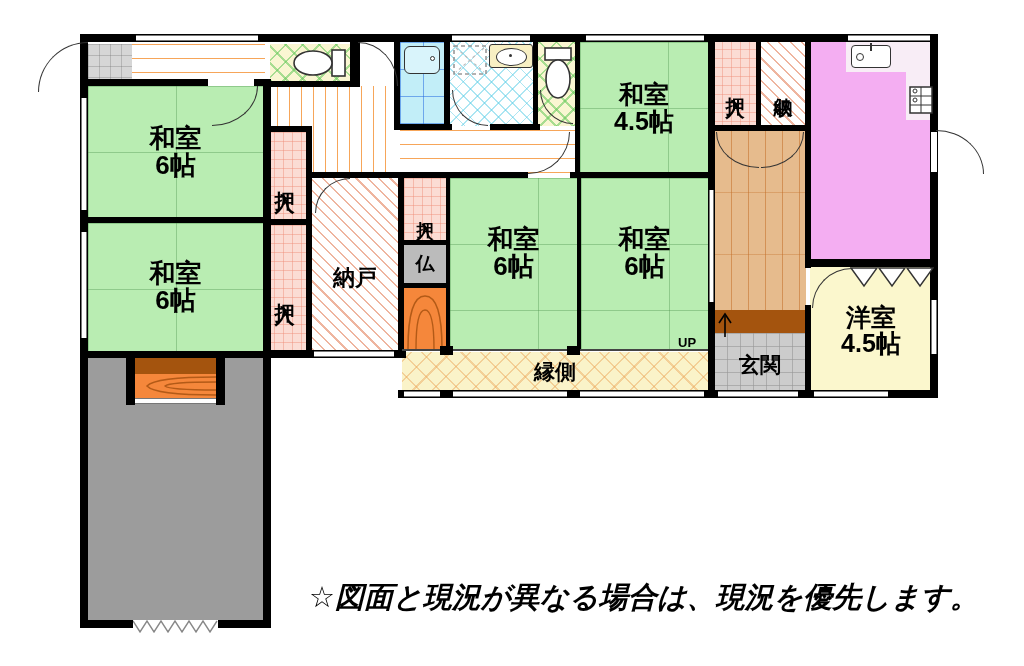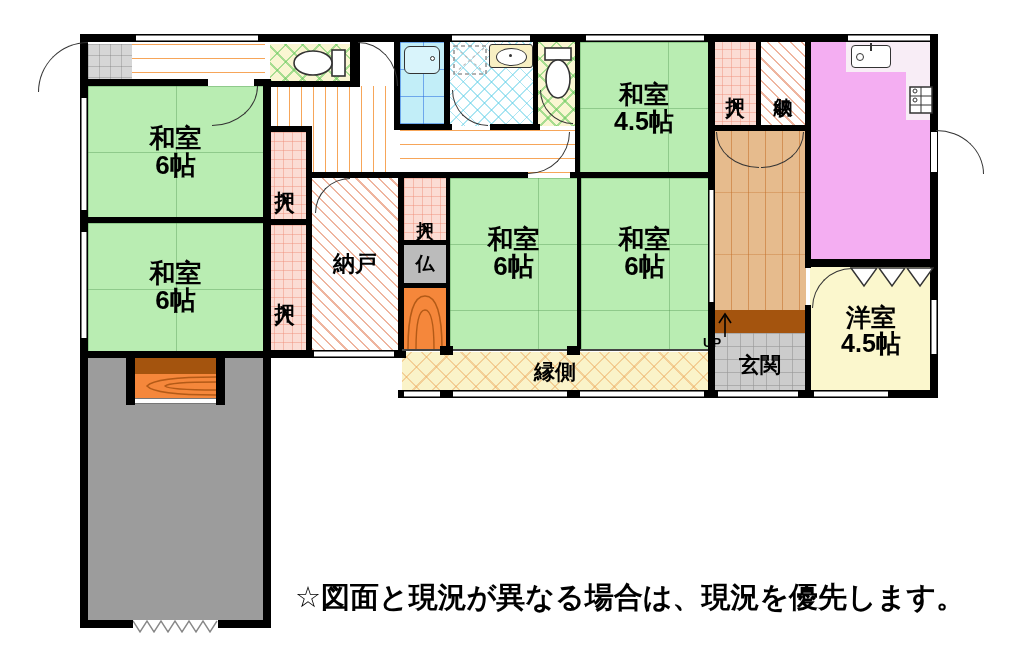--- a/index.html
+++ b/index.html
@@ -268,21 +268,21 @@
     <span>6帖</span>
   </div>
   <div class="abs lbl" style="left:580px;top:50px;width:128px;height:115px;font-size:25px;">
     <span>和室</span>
     <span>4.5帖</span>
   </div>
   <div class="abs lbl" style="left:810px;top:280px;width:122px;height:100px;font-size:25px;">
     <span>洋室</span>
     <span>4.5帖</span>
   </div>
-  <div class="abs lbl" style="left:312px;top:178px;width:86px;height:172px;font-size:22px;">
+  <div class="abs lbl" style="left:312px;top:192px;width:86px;height:172px;font-size:22px;">
     <span>納戸</span>
   </div>
   <div class="abs lbl" style="left:714px;top:340px;width:92px;height:50px;font-size:21px;">
     <span>玄関</span>
   </div>
   <div class="abs lbl" style="left:402px;top:352px;width:306px;height:41px;font-size:21px;">
     <span>縁側</span>
   </div>
   <div class="abs vlabel" style="left:265px;top:132px;width:41px;height:88px;font-size:20px;">
     <span>押入</span>
@@ -295,19 +295,19 @@
   </div>
   <div class="abs vlabel" style="left:404px;top:178px;width:42px;height:62px;font-size:17px;">
     <span>押入</span>
   </div>
   <div class="abs vlabel" style="left:760px;top:40px;width:46px;height:86px;font-size:19px;">
     <span>収納</span>
   </div>
   <div class="abs lbl" style="left:404px;top:245px;width:42px;height:38px;font-size:19px;">
     <span>仏</span>
   </div>
-  <div class="abs" style="left:703px;top:335px;width:34px;height:18px;font-size:13px;font-weight:bold;color:#000;">
+  <div class="abs" style="left:678px;top:335px;width:34px;height:18px;font-size:13px;font-weight:bold;color:#000;">
     <span>UP</span>
   </div>
 
-  <div class="abs notice" style="left:295px;top:578px;">☆図面と現況が異なる場合は、現況を優先します。</div>
+  <div class="abs notice" style="left:309px;top:578px;font-style:italic;">☆図面と現況が異なる場合は、現況を優先します。</div>
 
 </div>
 
 </body></html>

